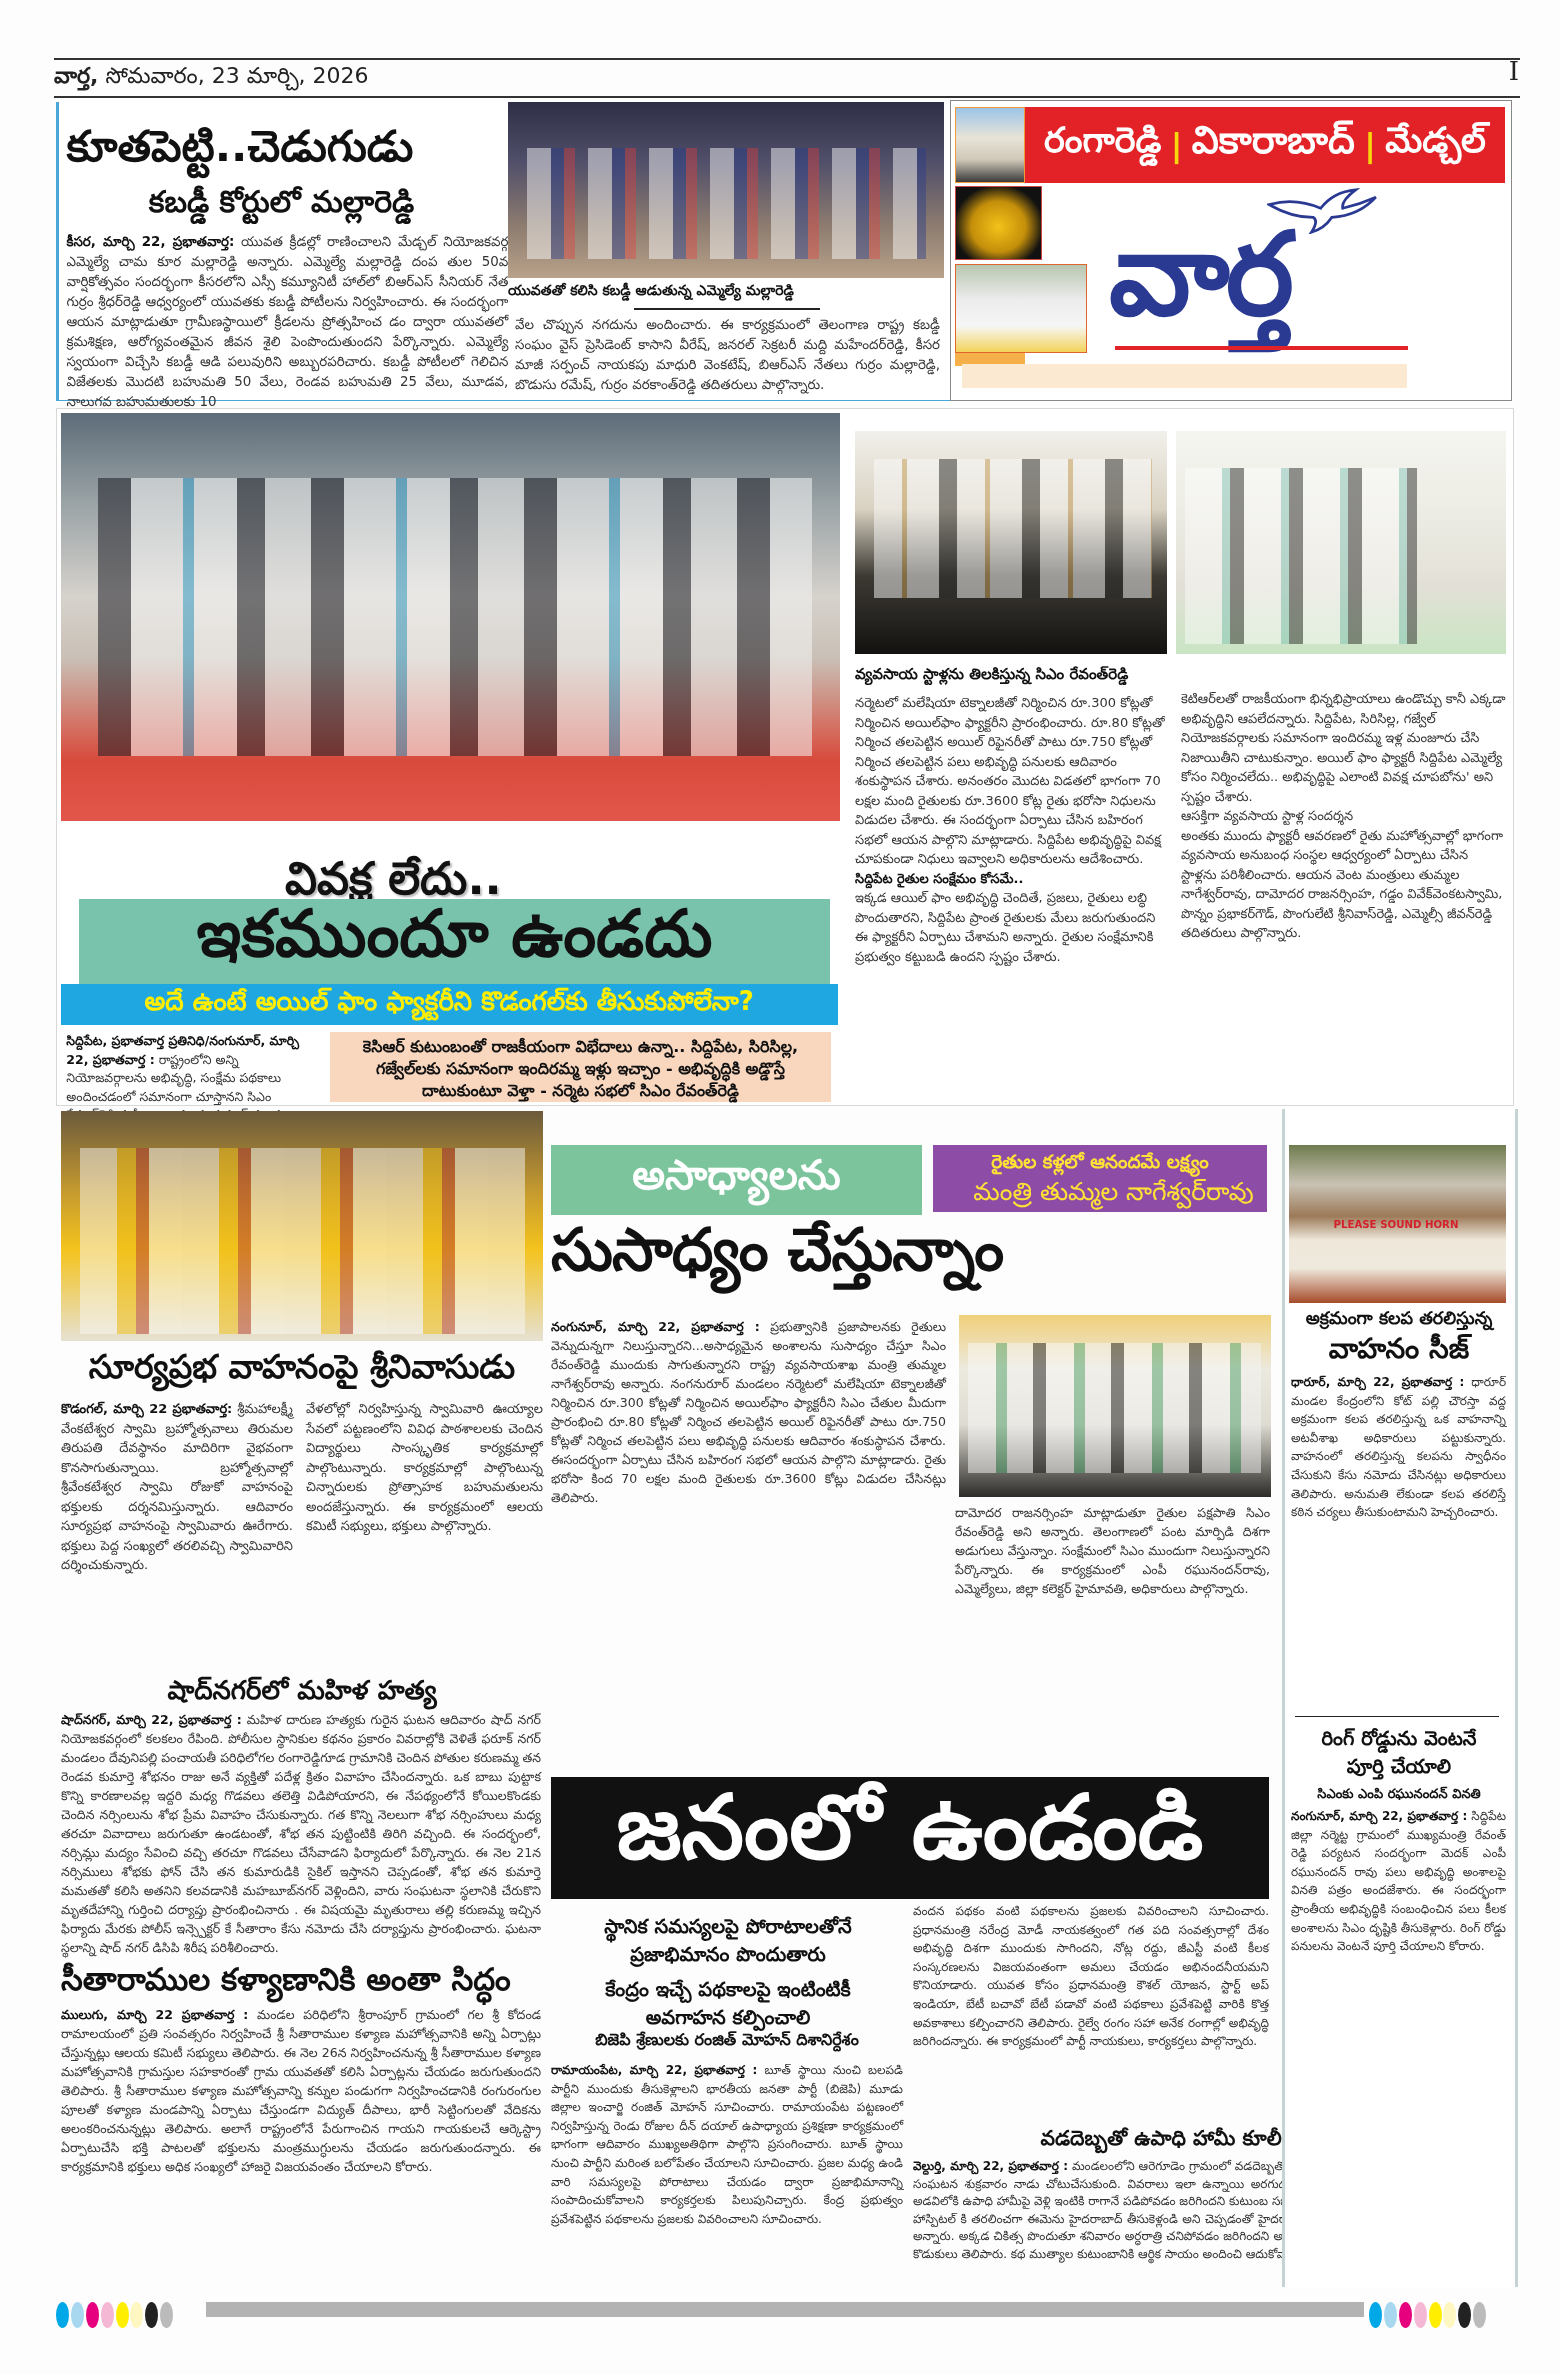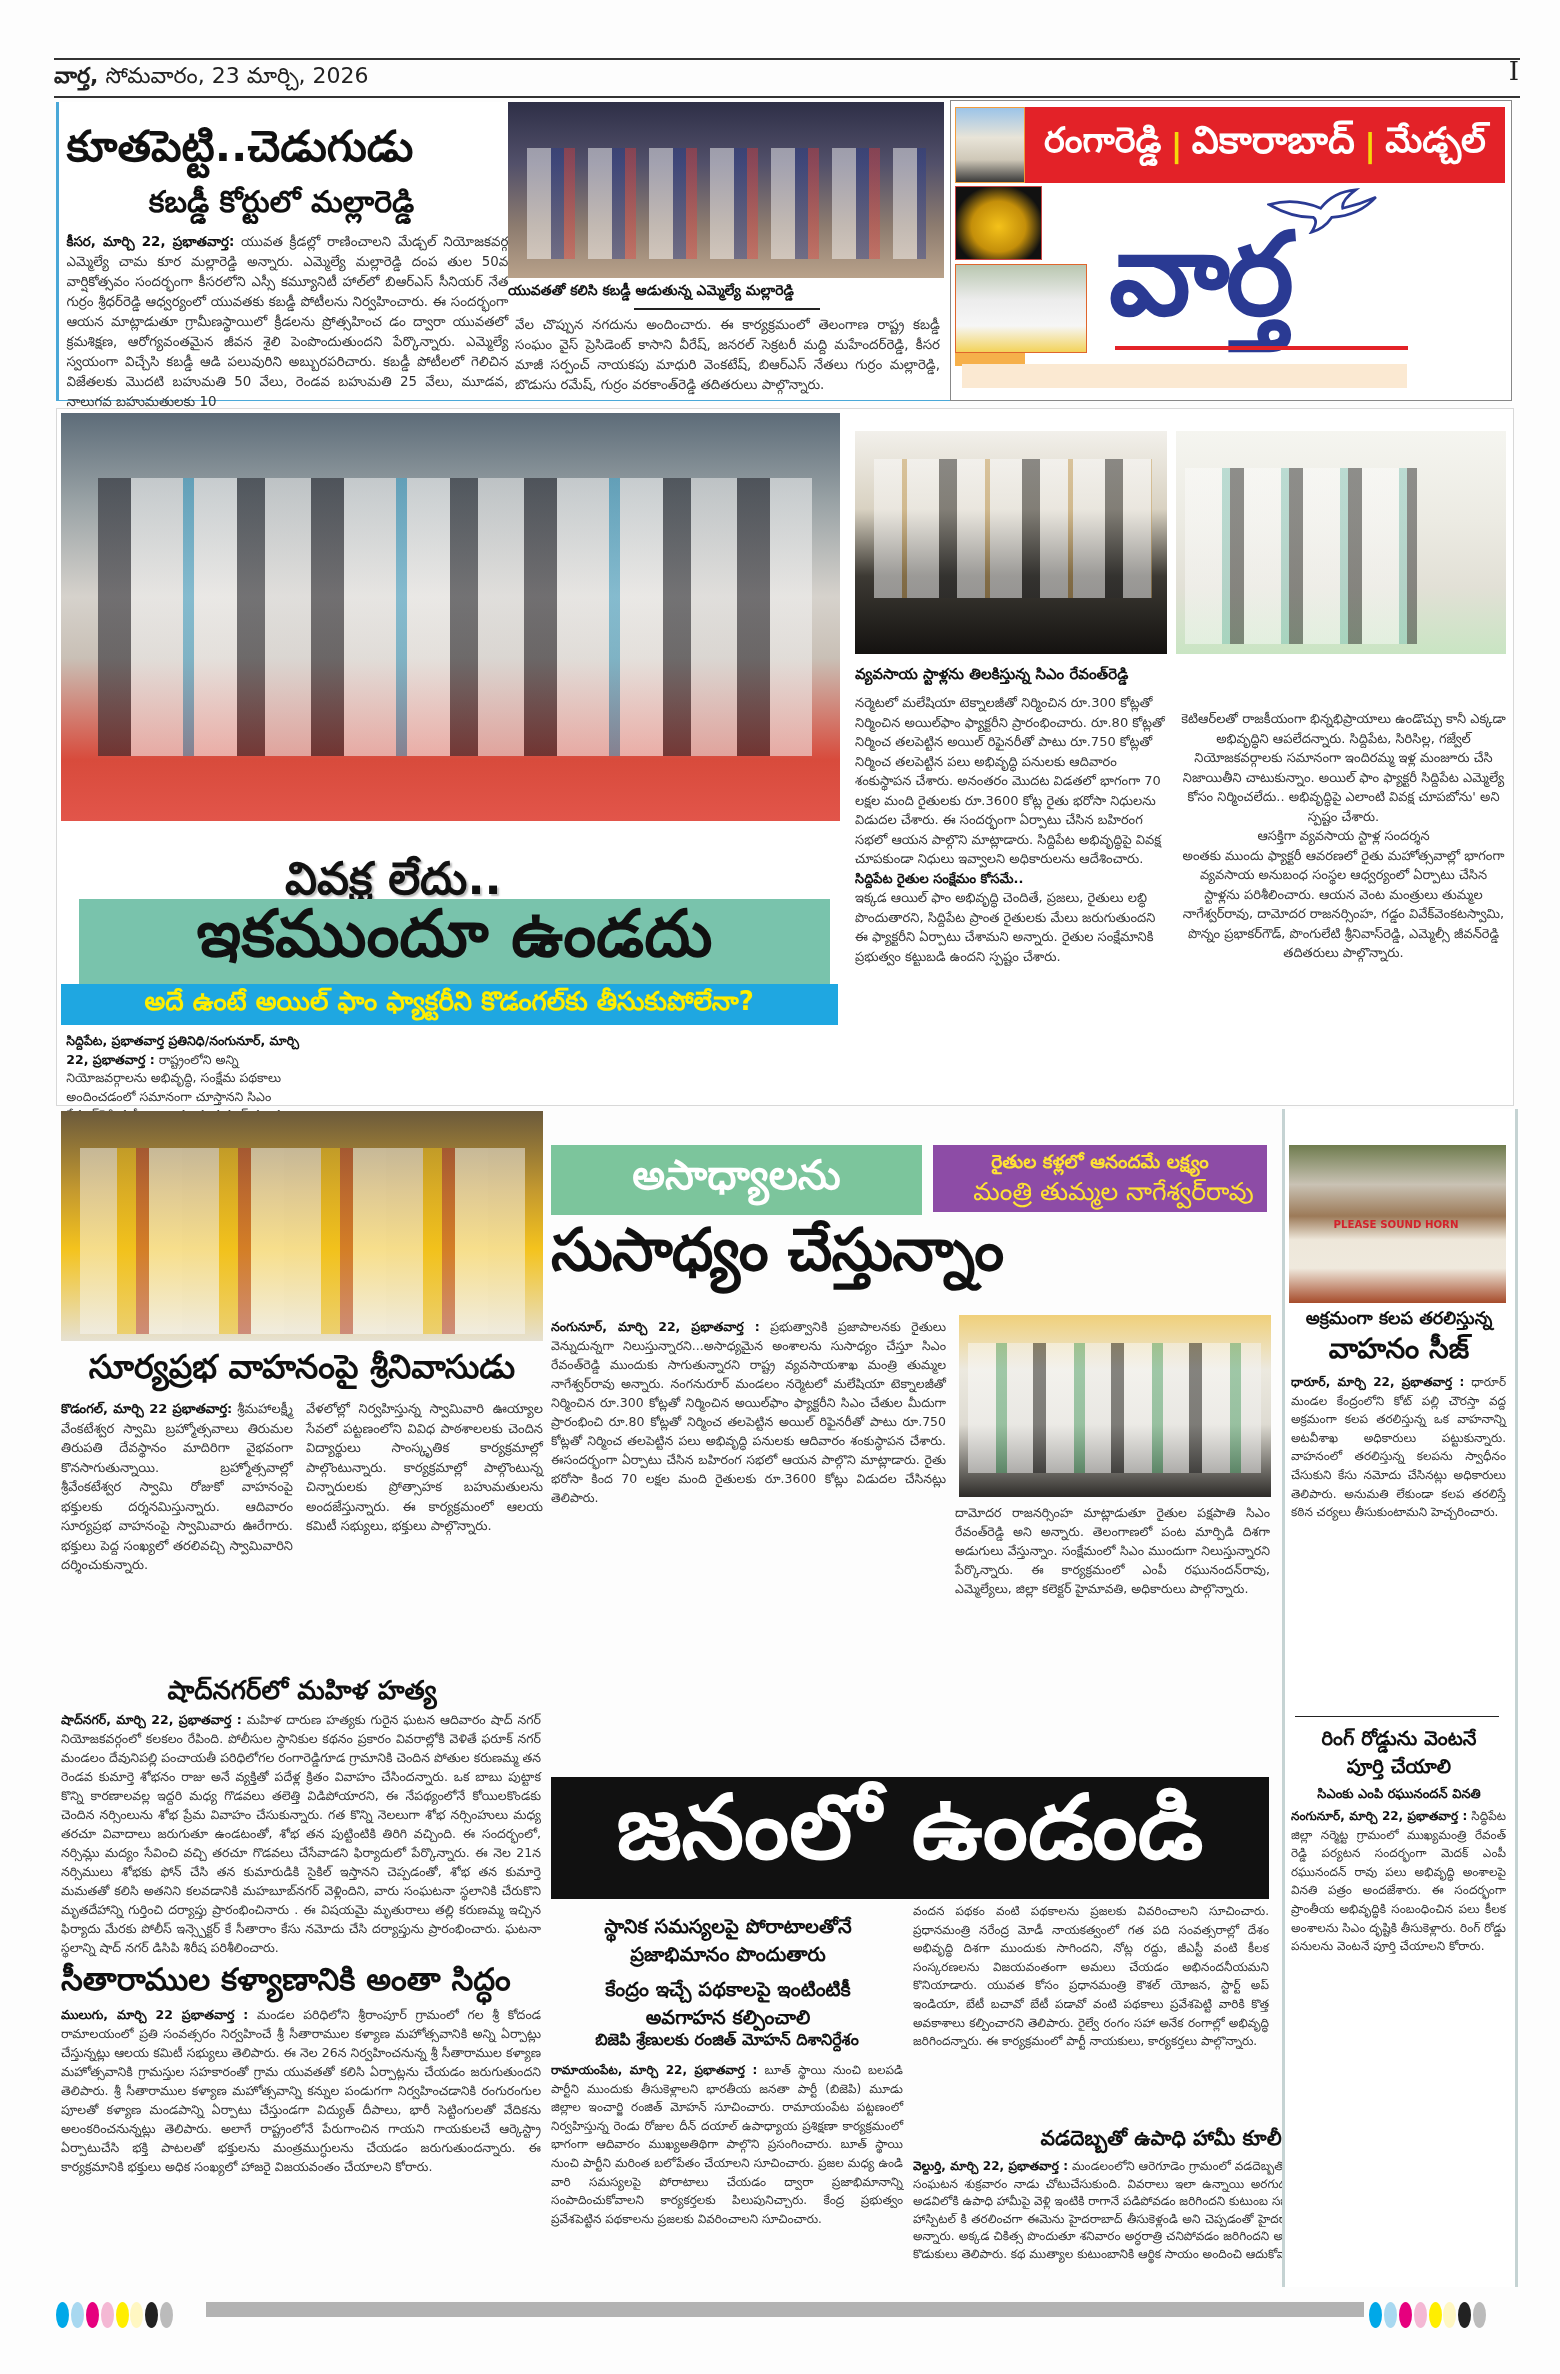--- a/index.html
+++ b/index.html
@@ -80,34 +80,37 @@
   <div class="abs" style="left:22px;top:490px;width:751px;height:85px;background:#79c3ac;display:flex;align-items:center;justify-content:center;">
     <span style="font-size:65px;font-weight:900;color:#111;">ఇకముందూ ఉండదు</span>
   </div>
   <div class="abs" style="left:3.7px;top:575px;width:777px;height:41px;background:#1fa7e1;display:flex;align-items:center;justify-content:center;">
     <span style="font-size:26px;font-weight:900;color:#ffee00;">అదే ఉంటే అయిల్ ఫాం ఫ్యాక్టరీని  కొడంగల్‌కు తీసుకుపోలేనా?</span>
   </div>
   <div class="abs body-text" style="left:9.3px;top:623px;width:250px;font-size:12.5px;line-height:18.6px;text-align:left;">
     <span class="dl">సిద్దిపేట, ప్రభాతవార్త ప్రతినిధి/నంగునూర్, మార్చి 22, ప్రభాతవార్త :</span>
     <span>రాష్ట్రంలోని అన్ని నియోజవర్గాలను అభివృద్ధి, సంక్షేమ పథకాలు అందించడంలో సమానంగా చూస్తానని సిఎం రేవంత్‌రెడ్డి హామీ ఇచ్చారు. నంగునూర్ మండలం</span>
   </div>
+  <div class="abs" style="left:273px;top:623px;width:501px;height:70px;background:#f9d7bf;padding:3.7px 9.3px;text-align:center;">
+    <span style="font-size:16px;font-weight:700;line-height:22px;color:#111;">కెసిఆర్ కుటుంబంతో రాజకీయంగా విభేదాలు ఉన్నా.. సిద్దిపేట, సిరిసిల్ల, గజ్వేల్‌లకు సమానంగా ఇందిరమ్మ ఇళ్లు ఇచ్చాం - అభివృద్ధికి అడ్డొస్తే దాటుకుంటూ వెళ్తా - నర్మెట సభలో సిఎం రేవంత్‌రెడ్డి</span>
+  </div>
 
   <div class="photo" style="left:798px;top:22px;width:312px;height:223px;background:linear-gradient(180deg,#f2f0eb 0%,#d9d2c2 35%,#3d3a34 65%,#141210 100%);">
     <div class="abs" style="left:18.6px;top:28px;width:278px;height:139px;background:repeating-linear-gradient(90deg,#fbfbfb 0 28px,#c8a05a 28px 33px,#fafafa 33px 65px,#2b2b2b 65px 83px);opacity:.5;"></div>
   </div>
   <div class="photo" style="left:1119px;top:22px;width:330px;height:223px;background:linear-gradient(180deg,#f5f5f0 0%,#ecebe3 40%,#e2e0d6 70%,#c9e5c3 100%);">
     <div class="abs" style="left:9.3px;top:37px;width:232px;height:176px;background:repeating-linear-gradient(90deg,#fdfdfd 0 37px,#79c1b4 37px 45px,#141414 45px 59px);opacity:.45;"></div>
   </div>
   <div class="abs caption" style="left:798px;top:256px;width:649px;font-size:15px;">వ్యవసాయ స్టాళ్లను తిలకిస్తున్న సిఎం రేవంత్‌రెడ్డి</div>
   <div class="abs body-text" style="left:798px;top:284px;width:315px;font-size:13px;line-height:19.5px;text-align:left;">
     <span>నర్మెటలో మలేషియా టెక్నాలజీతో నిర్మించిన రూ.300 కోట్లతో నిర్మించిన అయిల్‌ఫాం ఫ్యాక్టరీని ప్రారంభించారు. రూ.80 కోట్లతో నిర్మించ తలపెట్టిన అయిల్ రిఫైనరీతో పాటు రూ.750 కోట్లతో నిర్మించ తలపెట్టిన పలు అభివృద్ధి పనులకు ఆదివారం శంకుస్థాపన చేశారు. అనంతరం మొదట విడతలో భాగంగా 70 లక్షల మంది రైతులకు రూ.3600 కోట్ల రైతు భరోసా నిధులను విడుదల చేశారు. ఈ సందర్భంగా ఏర్పాటు చేసిన బహిరంగ సభలో ఆయన పాల్గొని మాట్లాడారు. సిద్దిపేట అభివృద్ధిపై వివక్ష చూపకుండా నిధులు ఇవ్వాలని అధికారులను ఆదేశించారు.</span><br>
     <span class="dl">సిద్దిపేట రైతుల సంక్షేమం కోసమే..</span><br>
     <span>ఇక్కడ ఆయిల్ ఫాం అభివృద్ధి చెందితే, ప్రజలు, రైతులు లబ్ధి పొందుతారని, సిద్దిపేట ప్రాంత రైతులకు మేలు జరుగుతుందని ఈ ఫ్యాక్టరీని ఏర్పాటు చేశామని అన్నారు. రైతుల సంక్షేమానికి ప్రభుత్వం కట్టుబడి ఉందని స్పష్టం చేశారు.</span>
   </div>
-  <div class="abs body-text" style="left:1124px;top:300px;width:325px;font-size:13px;line-height:19.5px;text-align:center;">
+  <div class="abs body-text" style="left:1124px;top:280px;width:325px;font-size:13px;line-height:19.5px;text-align:left;">
     <span>కెటిఆర్‌లతో రాజకీయంగా భిన్నభిప్రాయాలు ఉండొచ్చు కానీ ఎక్కడా అభివృద్ధిని ఆపలేదన్నారు. సిద్దిపేట, సిరిసిల్ల, గజ్వేల్ నియోజకవర్గాలకు సమానంగా ఇందిరమ్మ ఇళ్ల మంజూరు చేసి నిజాయితీని చాటుకున్నాం. అయిల్ ఫాం ఫ్యాక్టరీ సిద్దిపేట ఎమ్మెల్యే కోసం నిర్మించలేదు.. అభివృద్ధిపై ఎలాంటి వివక్ష చూపబోను' అని స్పష్టం చేశారు.</span><br>
     <span>ఆసక్తిగా వ్యవసాయ స్టాళ్ల సందర్శన</span><br>
     <span>అంతకు ముందు ఫ్యాక్టరీ ఆవరణలో రైతు మహోత్సవాల్లో భాగంగా వ్యవసాయ అనుబంధ సంస్థల ఆధ్వర్యంలో ఏర్పాటు చేసిన స్టాళ్లను పరిశీలించారు. ఆయన వెంట మంత్రులు తుమ్మల నాగేశ్వర్‌రావు, దామోదర రాజనర్సింహ, గడ్డం వివేక్‌వెంకటస్వామి, పొన్నం ప్రభాకర్‌గౌడ్, పొంగులేటి శ్రీనివాస్‌రెడ్డి, ఎమ్మెల్సీ జీవన్‌రెడ్డి తదితరులు పాల్గొన్నారు.</span>
   </div>
 </div>
 
 <div class="photo" style="left:61px;top:1111px;width:482px;height:230px;background:linear-gradient(180deg,#6b5a3c 0%,#c59a2f 35%,#f4c31d 60%,#e6e1d2 100%);">
   <div class="abs" style="left:18.6px;top:37px;width:445px;height:186px;background:repeating-linear-gradient(90deg,#f7f7f7 0 37px,#f0c01a 37px 56px,#b43a2e 56px 69px,#fafafa 69px 102px);opacity:.5;"></div>
 </div>
 <div class="abs hd-black" style="left:61px;top:1347px;width:482px;font-size:33px;">సూర్యప్రభ వాహనంపై శ్రీనివాసుడు</div>

